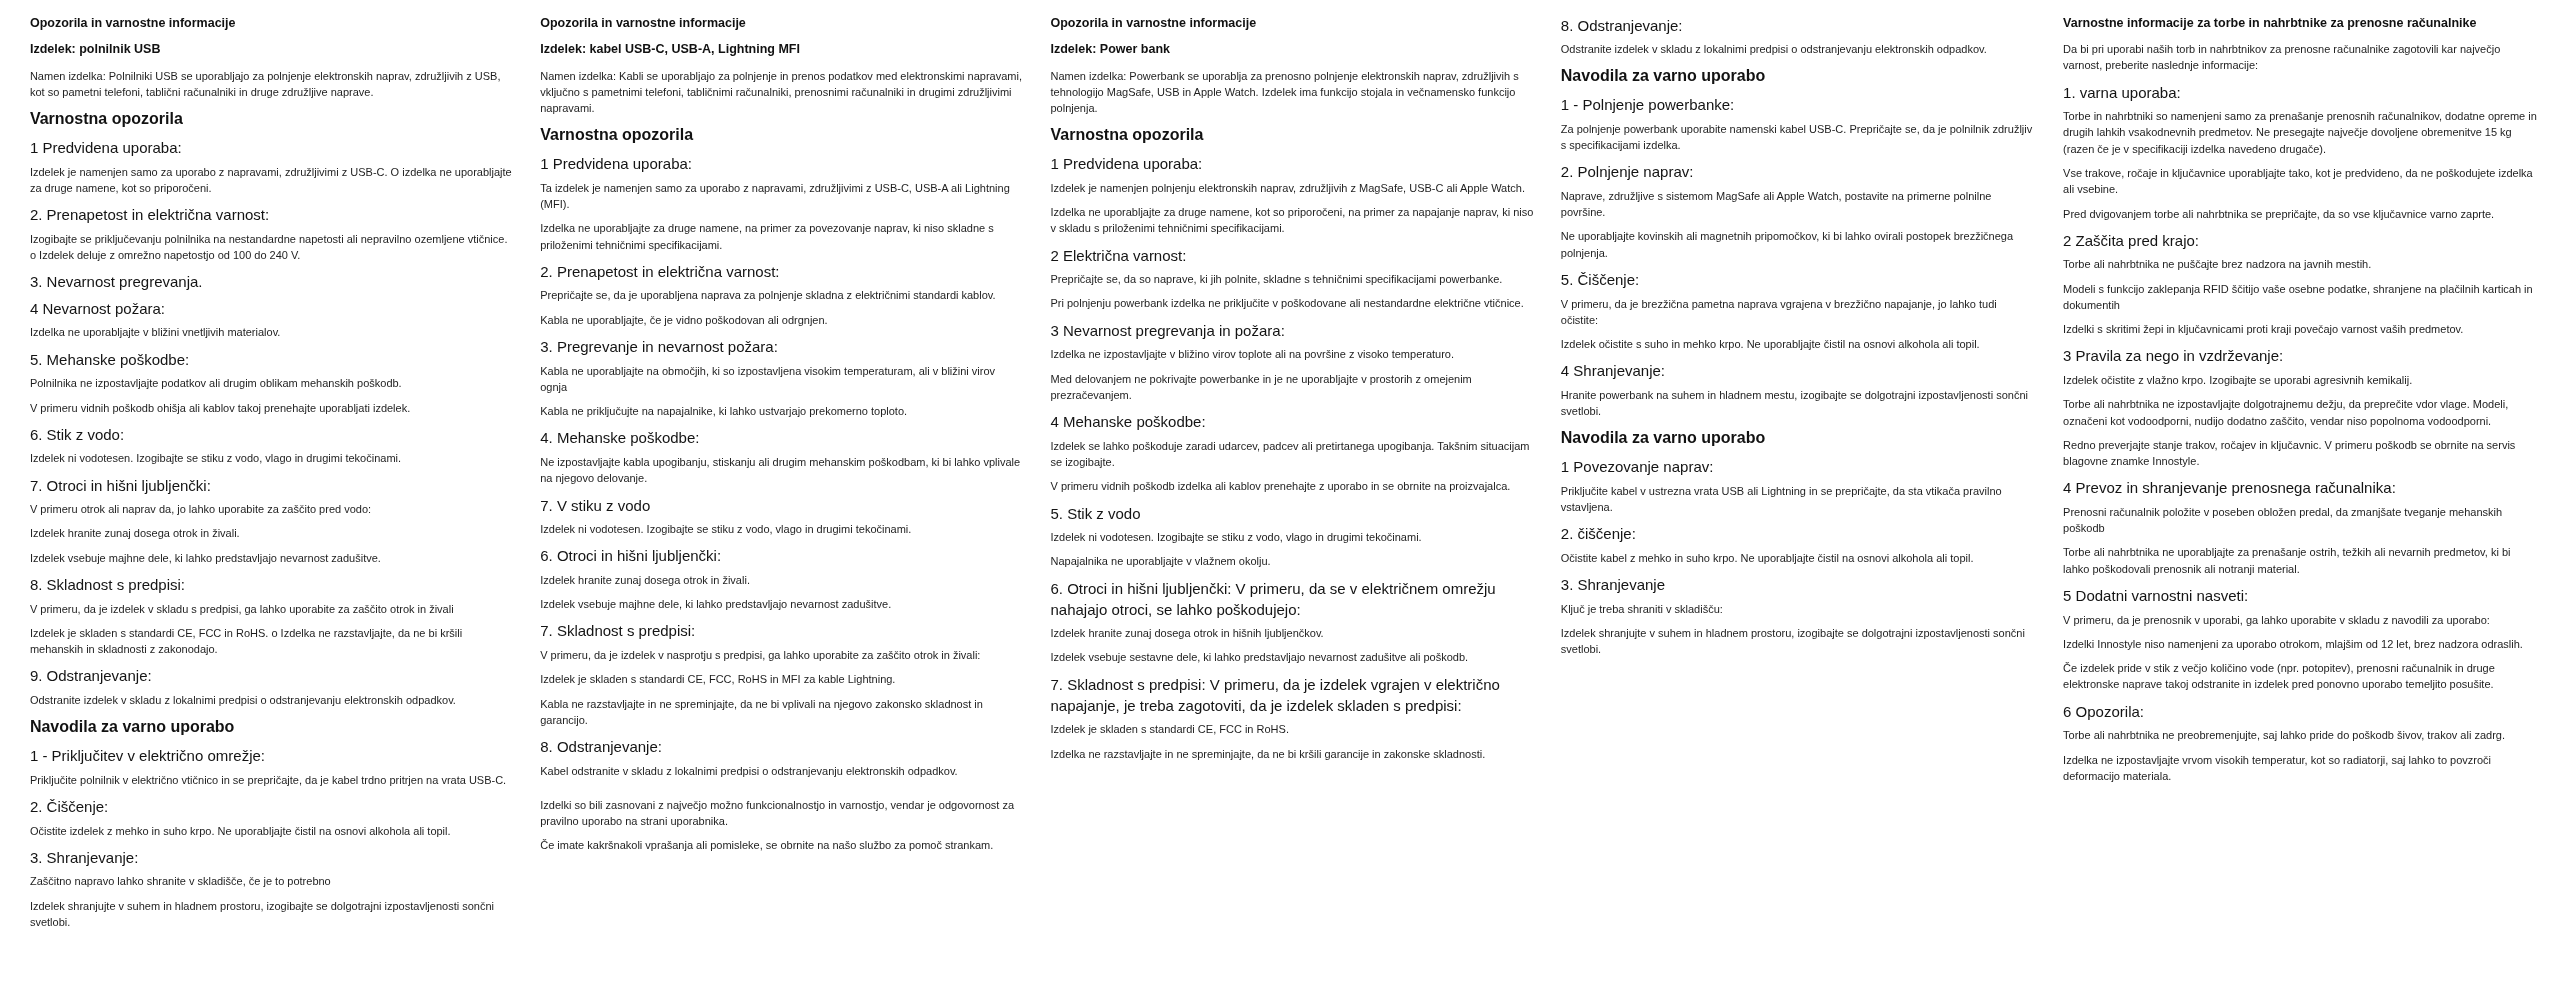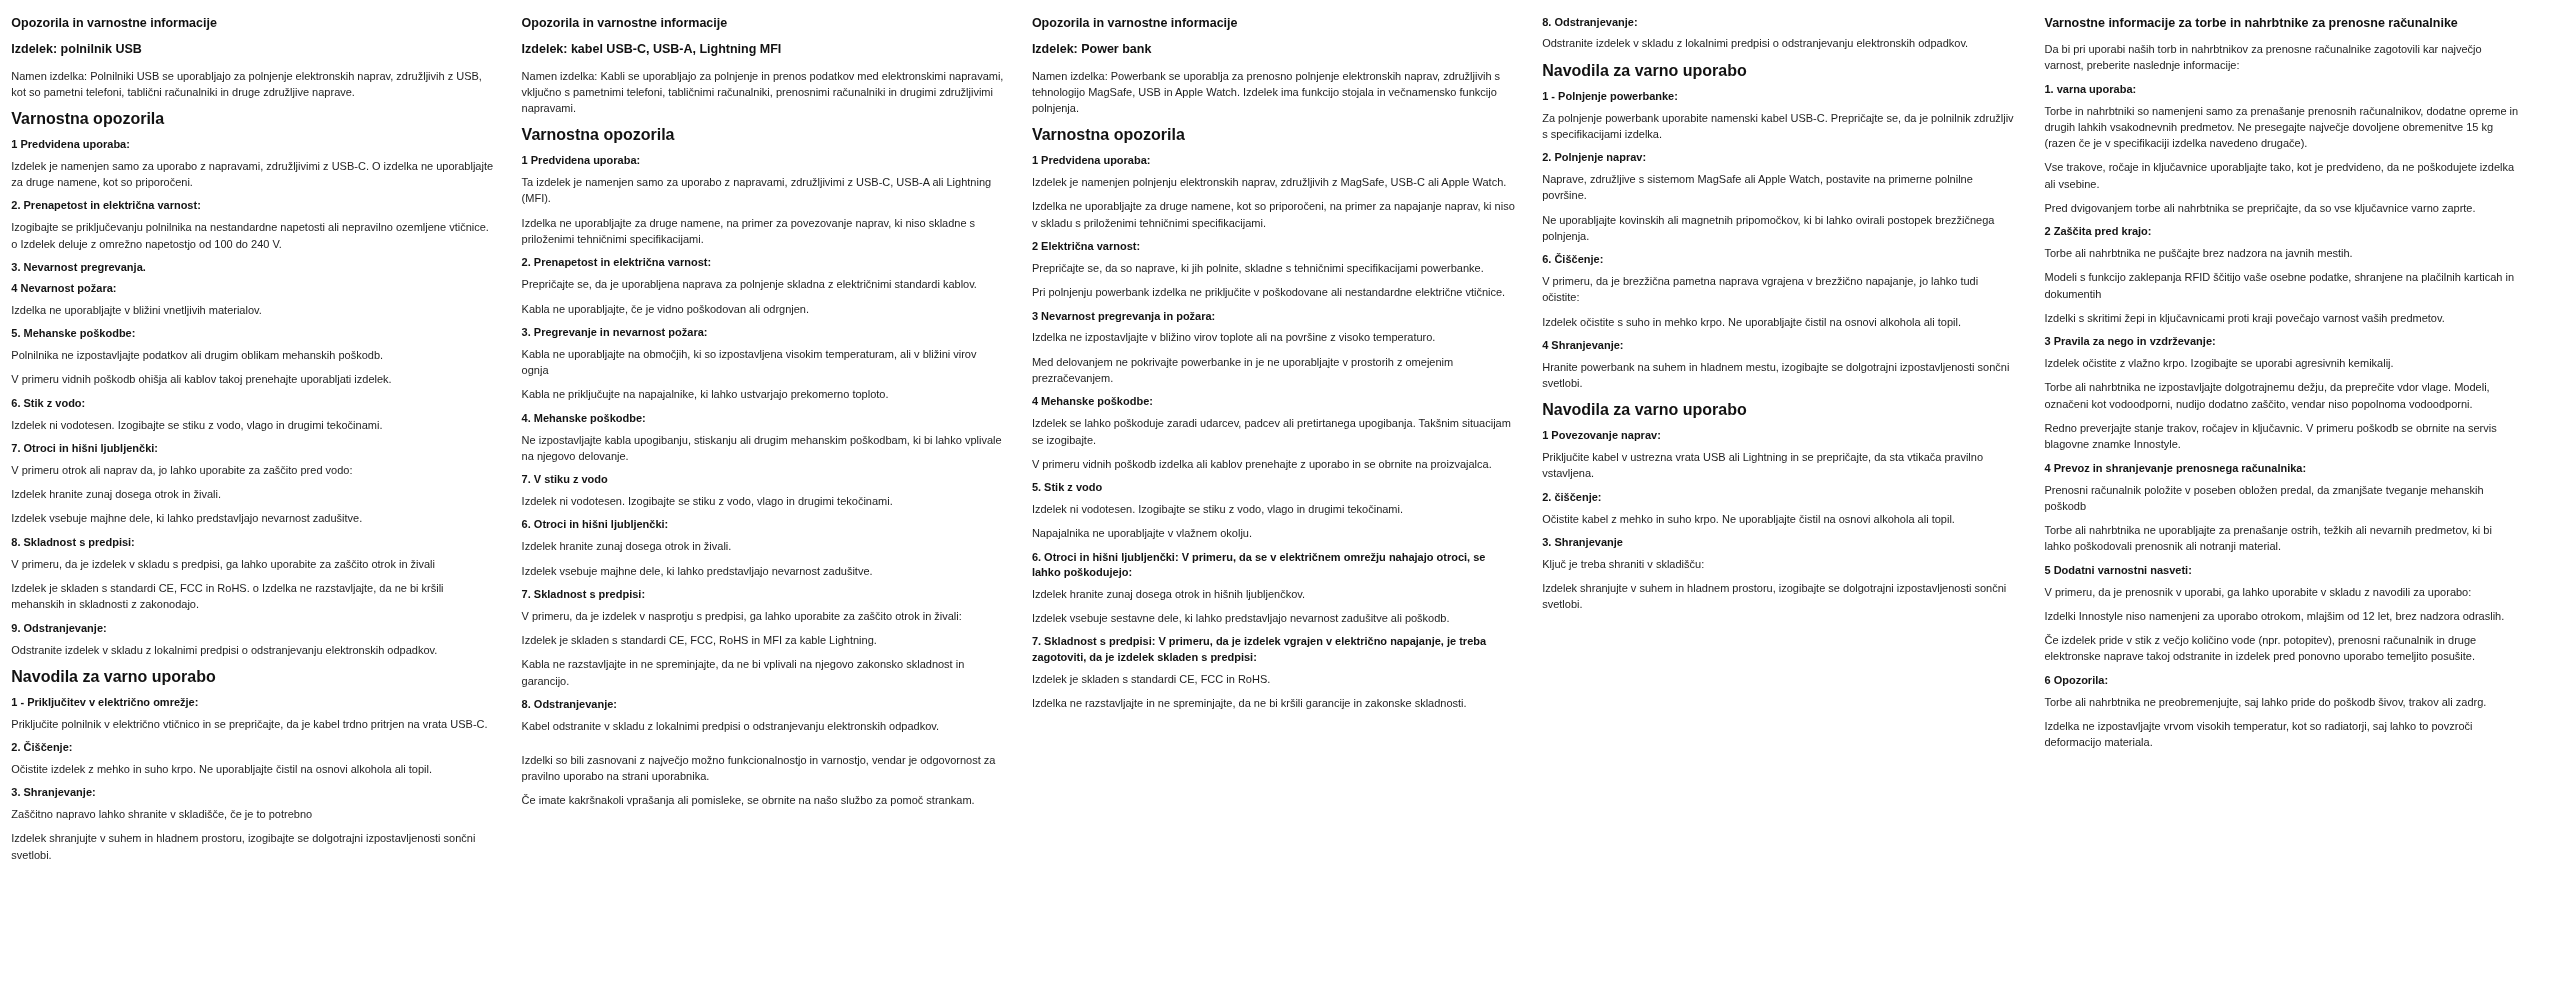--- a/index.html
+++ b/index.html
@@ -16,20 +16,21 @@
   }
   .page {
     display: flex;
     flex-direction: row;
     align-items: flex-start;
     width: 2576px;
     height: 1006px;
     box-sizing: border-box;
     padding: 14.5px 11.3px 0 11.3px;
     gap: 19.3px;
+    justify-content: center;
   }
   .column {
     width: 491px;
     flex: 0 0 491px;
     box-sizing: border-box;
     padding-right: 8px;
   }
   .column.narrow {
     width: 483px;
     flex: 0 0 483px;
@@ -42,22 +43,22 @@
     color: #111111;
   }
   .h-strong {
     font-size: 16px;
     font-weight: bold;
     line-height: 1.4;
     margin: 0 0 6.4px 0;
     color: #121212;
   }
   .h-sub {
-    font-size: 11px;
-    font-weight: bold;
+    font-size: 15px;
+    font-weight: normal;
     line-height: 1.4;
     margin: 0 0 5.6px 0;
     color: #141414;
   }
   p.para {
     font-size: 11px;
     line-height: 1.48;
     margin: 0 0 8px 0;
     color: #1e1e1e;
   }
@@ -172,21 +173,21 @@
 
   <div class="column narrow">
     <div class="h-sub">8. Odstranjevanje:</div>
     <p class="para">Odstranite izdelek v skladu z lokalnimi predpisi o odstranjevanju elektronskih odpadkov.</p>
     <div class="h-strong">Navodila za varno uporabo</div>
     <div class="h-sub">1 - Polnjenje powerbanke:</div>
     <p class="para">Za polnjenje powerbank uporabite namenski kabel USB-C. Prepričajte se, da je polnilnik združljiv s specifikacijami izdelka.</p>
     <div class="h-sub">2. Polnjenje naprav:</div>
     <p class="para">Naprave, združljive s sistemom MagSafe ali Apple Watch, postavite na primerne polnilne površine.</p>
     <p class="para">Ne uporabljajte kovinskih ali magnetnih pripomočkov, ki bi lahko ovirali postopek brezžičnega polnjenja.</p>
-    <div class="h-sub">6. Čiščenje:</div>
+    <div class="h-sub">5. Čiščenje:</div>
     <p class="para">V primeru, da je brezžična pametna naprava vgrajena v brezžično napajanje, jo lahko tudi očistite:</p>
     <p class="para">Izdelek očistite s suho in mehko krpo. Ne uporabljajte čistil na osnovi alkohola ali topil.</p>
     <div class="h-sub">4 Shranjevanje:</div>
     <p class="para">Hranite powerbank na suhem in hladnem mestu, izogibajte se dolgotrajni izpostavljenosti sončni svetlobi.</p>
     <div class="h-strong">Navodila za varno uporabo</div>
     <div class="h-sub">1 Povezovanje naprav:</div>
     <p class="para">Priključite kabel v ustrezna vrata USB ali Lightning in se prepričajte, da sta vtikača pravilno vstavljena.</p>
     <div class="h-sub">2. čiščenje:</div>
     <p class="para">Očistite kabel z mehko in suho krpo. Ne uporabljajte čistil na osnovi alkohola ali topil.</p>
     <div class="h-sub">3. Shranjevanje</div>

